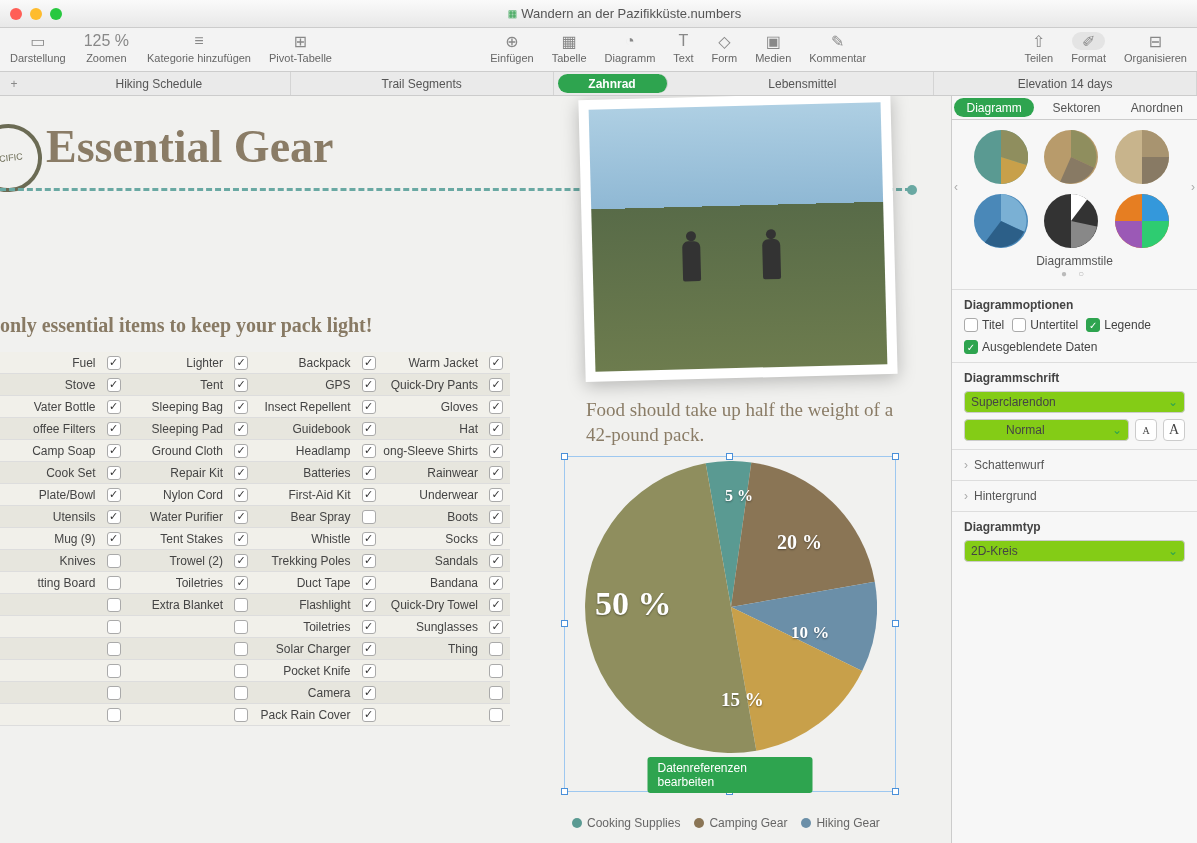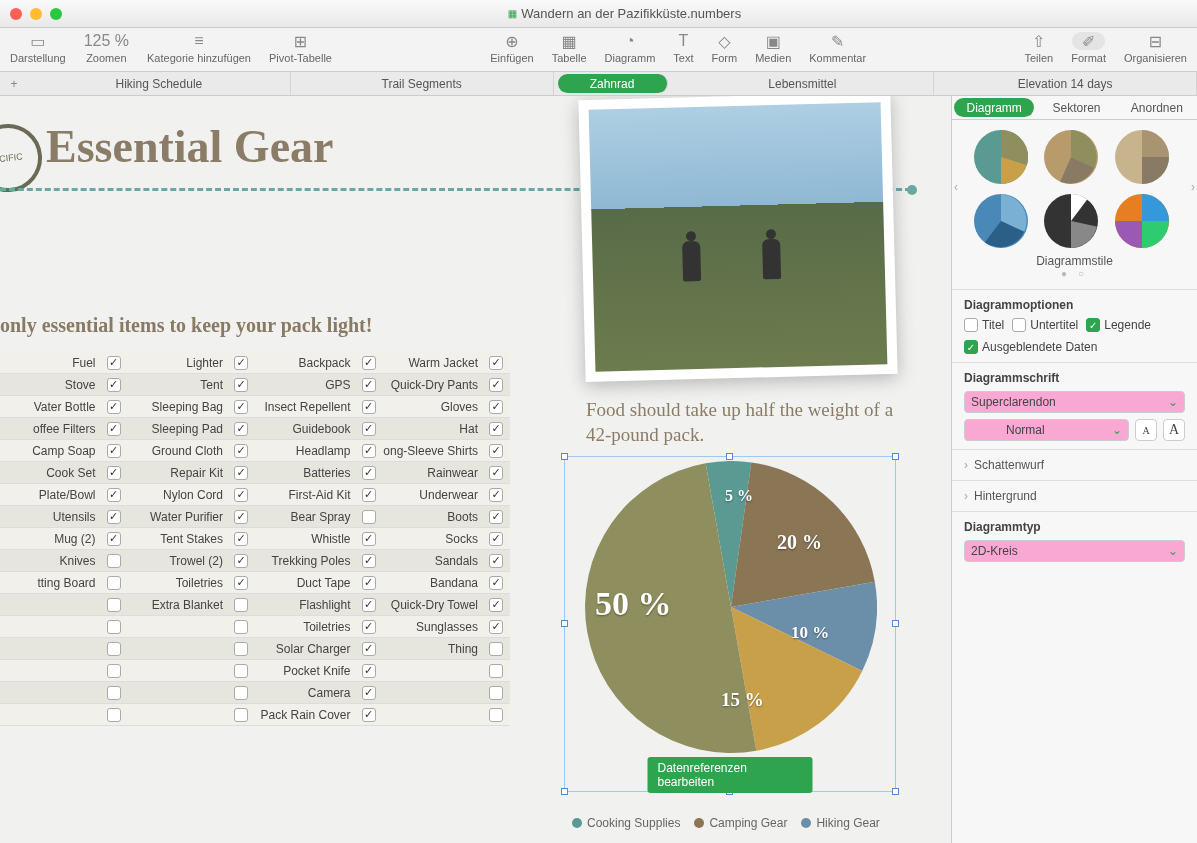--- a/index.html
+++ b/index.html
@@ -10,21 +10,21 @@
 .dot.r { background:#ff5f57; } .dot.y { background:#febc2e; } .dot.g { background:#28c840; }
 .title { flex:1; text-align:center; font-size:13px; color:#555; display:flex; justify-content:center; align-items:center; gap:4px;}
 .title-icon { color:#2c9f4b; font-size:10px;}
 .toolbar { height: 44px; background:#f3f3f3; border-bottom:1px solid #ccc; display:flex; align-items:flex-start; padding:4px 10px 0; gap:18px;}
 .tbitem { display:flex; flex-direction:column; align-items:center; color:#666; font-size:11px; gap:2px;}
 .tbitem .ico { font-size:16px; color:#888; height:18px; display:flex; align-items:center;}
 .tbspacer { flex:1; }
 .sheettabs { height: 24px; background:#eaeaea; border-bottom:1px solid #ccc; display:flex; align-items:stretch; font-size:12px;}
 .sheettabs .add { width:28px; display:flex; align-items:center; justify-content:center; color:#888;}
 .stab { flex:1; display:flex; align-items:center; justify-content:center; border-right:1px solid #d4d4d4; color:#555;}
-.stab.active { background:#2ea44f; color:#fff; border-radius:11px; margin:2px 4px; flex:0 0 110px;}
+.stab.active { background:#2ea44f; color:#fff; border-radius:11px; margin:2px 4px; flex:0 0 110px;font-weight:bold;}
 .main { display:flex; height: calc(843px - 28px - 44px - 24px); }
 .canvas { flex:1; background:#f1f1ef; position:relative; overflow:hidden;}
 .sidebar { width:246px; background:#f7f7f7; border-left:1px solid #ccc; display:flex; flex-direction:column;}
 .sidetabs { display:flex; height:24px; border-bottom:1px solid #ccc; font-size:12px;}
 .sidetab { flex:1; display:flex; align-items:center; justify-content:center; color:#555;}
 .sidetab.active { background:#2ea44f; color:#fff; border-radius:10px; margin:2px;}
 .heading { font-family: Georgia, "Times New Roman", serif; font-size:46px; color:#8a7c66; font-weight:600; position:absolute; left:46px; top:24px;}
 .badge { position:absolute; left:-26px; top:28px; width:68px; height:68px; border-radius:50%; border:4px solid #6b6b54; background:#f1f1ef; display:flex; align-items:center; justify-content:center; font-size:9px; color:#6b6b54; transform:rotate(-6deg);}
 .dashed { position:absolute; left:0; top:92px; right:40px; border-top:3px dashed #6aa9a3;}
 .dashed::after { content:""; position:absolute; right:-6px; top:-6px; width:10px; height:10px; border-radius:50%; background:#6aa9a3;}
@@ -62,21 +62,21 @@
 .stylegrid { display:grid; grid-template-columns:repeat(3,1fr); gap:10px; padding:0 12px;}
 .minipie { width:54px; height:54px;}
 .stylelabel { text-align:center; font-size:12px; color:#555; margin-top:6px;}
 .dots { text-align:center; color:#bbb; font-size:10px; letter-spacing:4px;}
 .section { padding:8px 12px; border-top:1px solid #ddd;}
 .section-h { font-size:12px; font-weight:600; color:#444; margin-bottom:6px;}
 .optrow { display:flex; gap:8px; flex-wrap:wrap; font-size:12px;}
 .optrow label { display:flex; align-items:center; gap:4px;}
 .ck { width:14px; height:14px; border:1px solid #aaa; border-radius:3px; background:#fff; display:inline-flex; align-items:center; justify-content:center; font-size:10px;}
 .ck.on { background:#2ea44f; border-color:#2ea44f; color:#fff;}
-.sel { width:100%; height:22px; border:1px solid #ccc; border-radius:4px; background:#f9a8d4; font-size:12px; padding:0 6px; display:flex; align-items:center; position:relative; margin-bottom:6px;}
+.sel { width:100%; height:22px; border:1px solid #ccc; border-radius:4px; background:#84cc16; font-size:12px; padding:0 6px; display:flex; align-items:center; position:relative; margin-bottom:6px;}
 .sel::after { content:"⌄"; position:absolute; right:6px; color:#2ea44f;}
 .fontrow { display:flex; gap:6px; align-items:center;}
 .fontrow .sel { flex:1; margin-bottom:0;padding-left:41px;}
 .fsbtn { width:22px; height:22px; border:1px solid #ccc; border-radius:4px; background:#fff; display:flex; align-items:center; justify-content:center; font-family:serif;}
 .swatch6 { width:56px; height:28px; border:1px solid #ccc; border-radius:3px; display:grid; grid-template-columns:repeat(3,1fr); grid-template-rows:repeat(2,1fr); overflow:hidden;}
 .swatch6 div:nth-child(1){background:#5a9a92}.swatch6 div:nth-child(2){background:#c8a04a}.swatch6 div:nth-child(3){background:#8f8e5e}
 .swatch6 div:nth-child(4){background:#6b8fa8}.swatch6 div:nth-child(5){background:#8a7555}.swatch6 div:nth-child(6){background:#767658}
 .disc { display:flex; align-items:center; gap:6px; padding:8px 12px; border-top:1px solid #ddd; color:#555; font-size:12px;}
 .disc::before { content:"›"; color:#aaa;}
 .formatpill { background:#e4e4e4; border-radius:10px; padding:2px 10px;}
@@ -314,21 +314,21 @@
             <div class="cell">Bear Spray</div>
             <div class="chk">
               <div class="cbox"></div>
             </div>
             <div class="cell">Boots</div>
             <div class="chk">
               <div class="cbox">✓</div>
             </div>
           </div>
           <div class="row even">
-            <div class="cell">Mug (2)</div>
+            <div class="cell">Mug (9)</div>
             <div class="chk">
               <div class="cbox">✓</div>
             </div>
             <div class="cell">Tent Stakes</div>
             <div class="chk">
               <div class="cbox">✓</div>
             </div>
             <div class="cell">Whistle</div>
             <div class="chk">
               <div class="cbox">✓</div>

